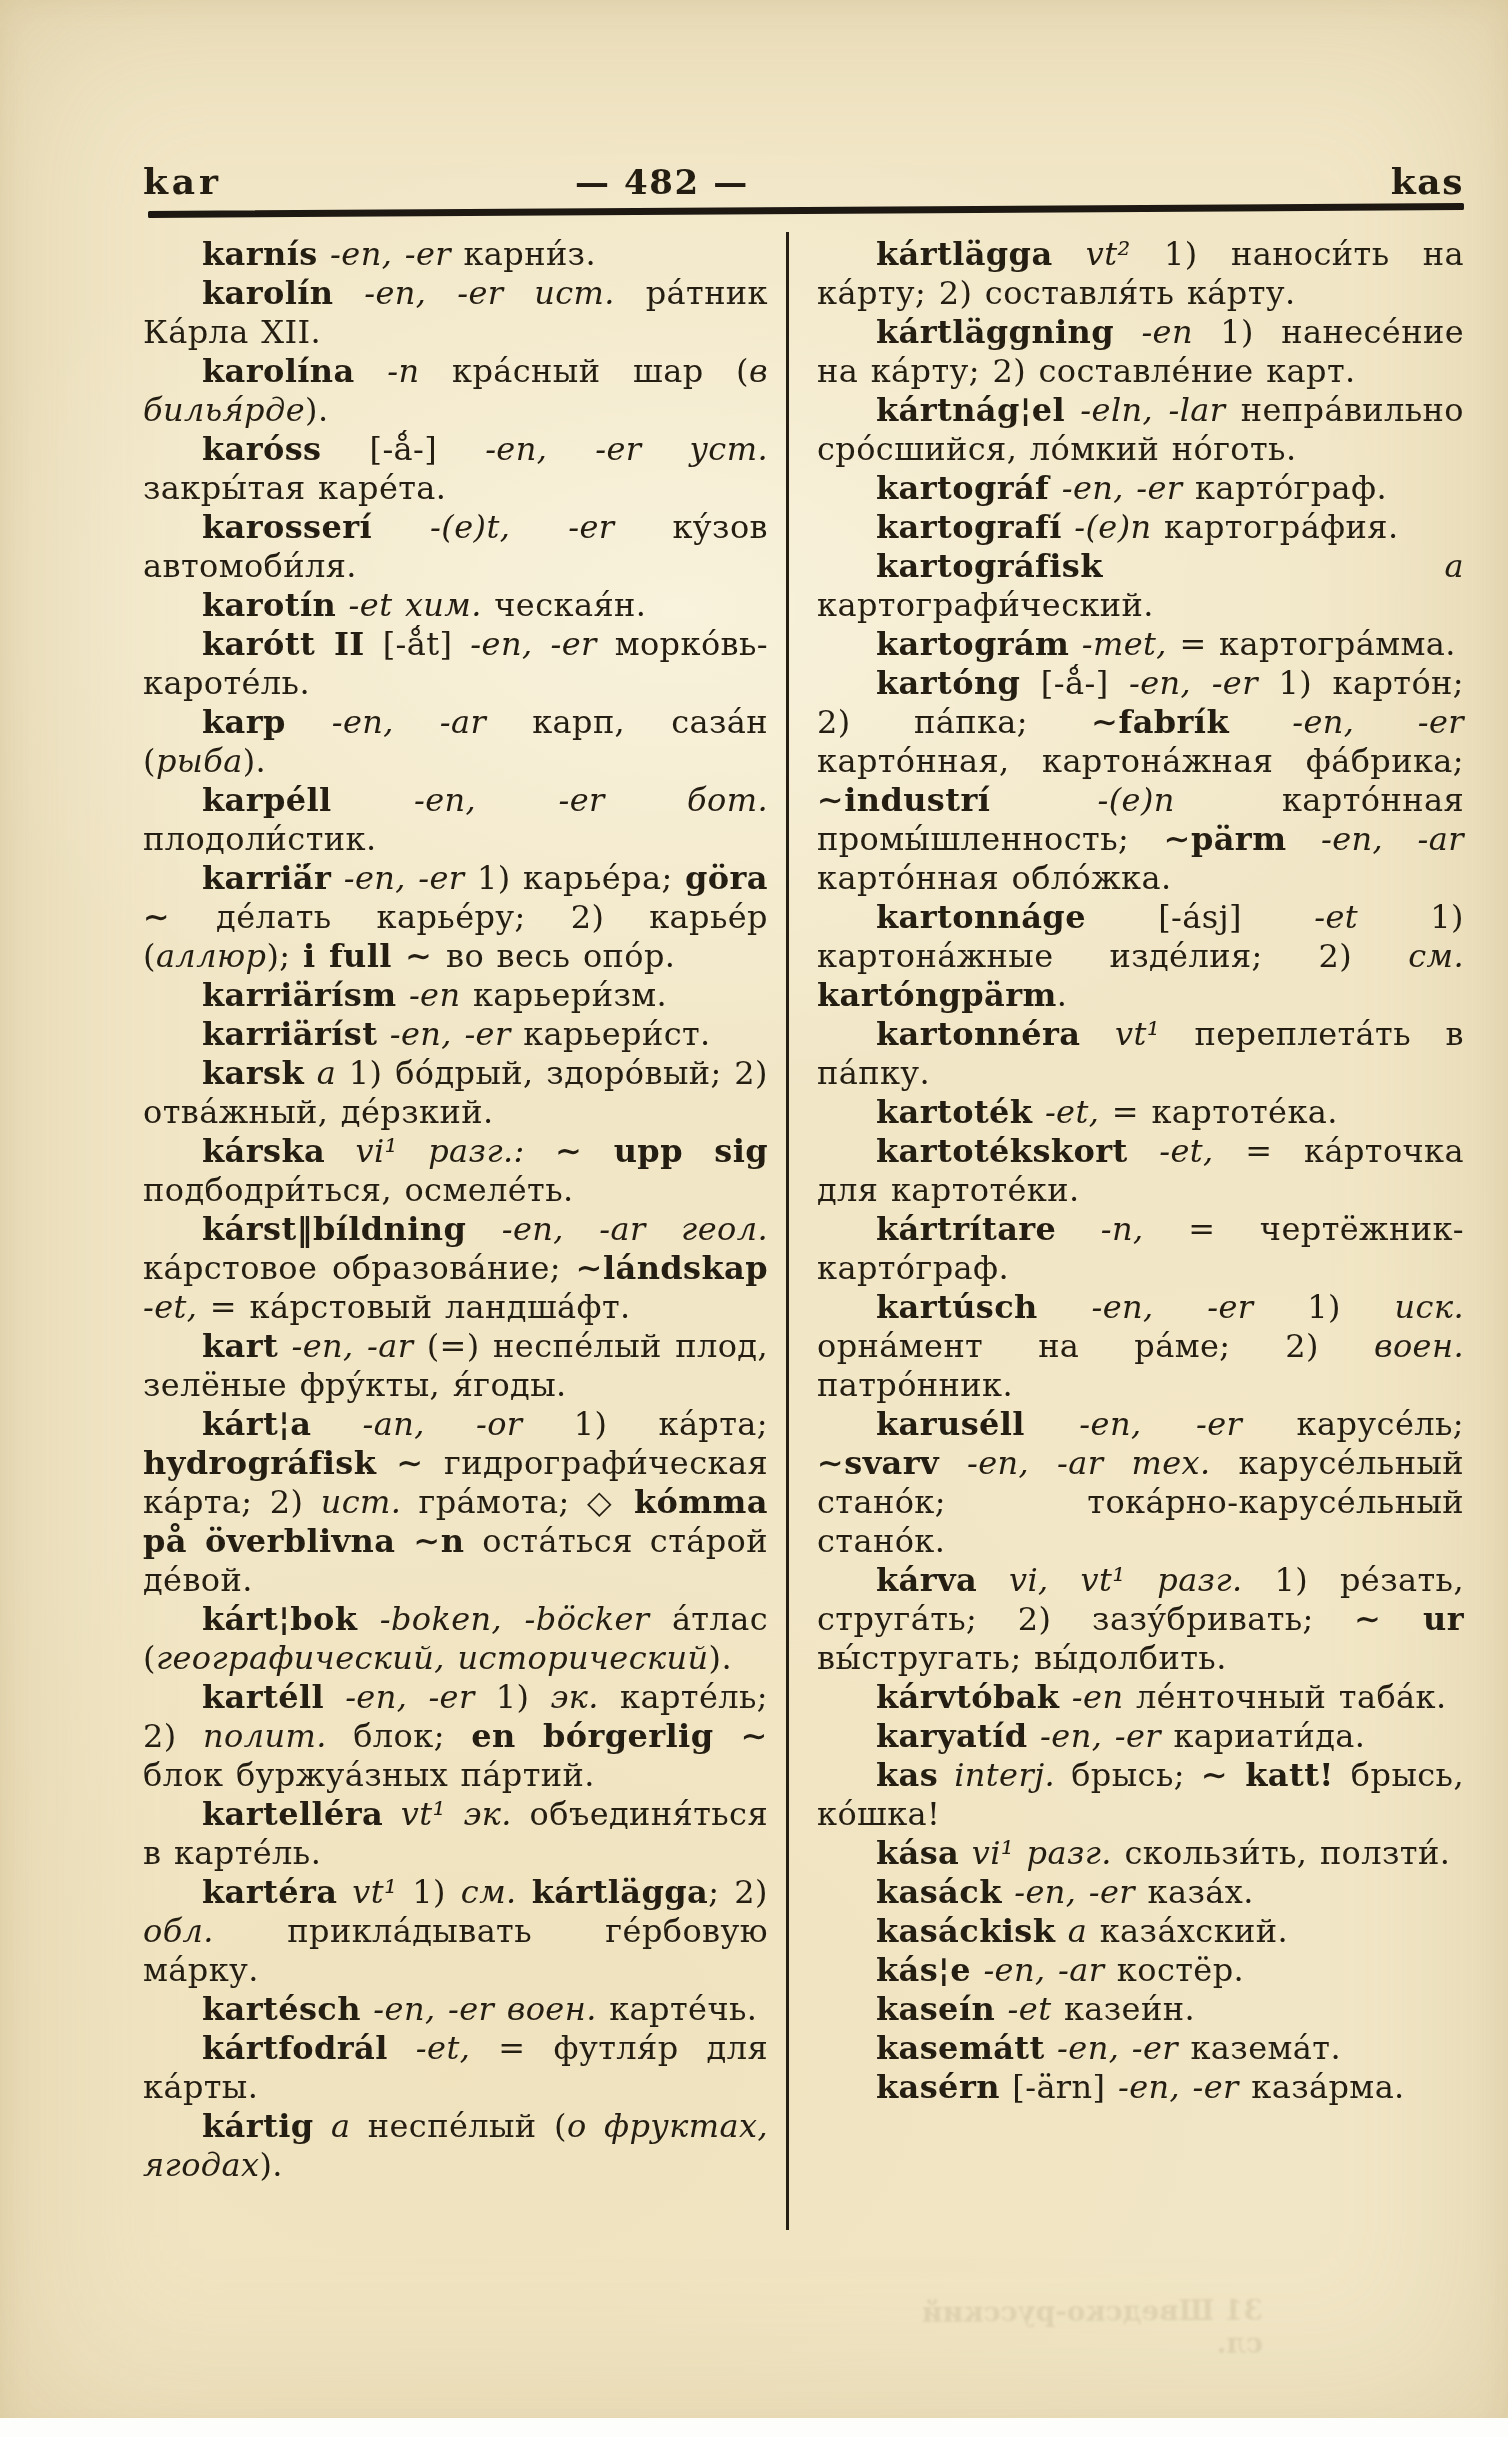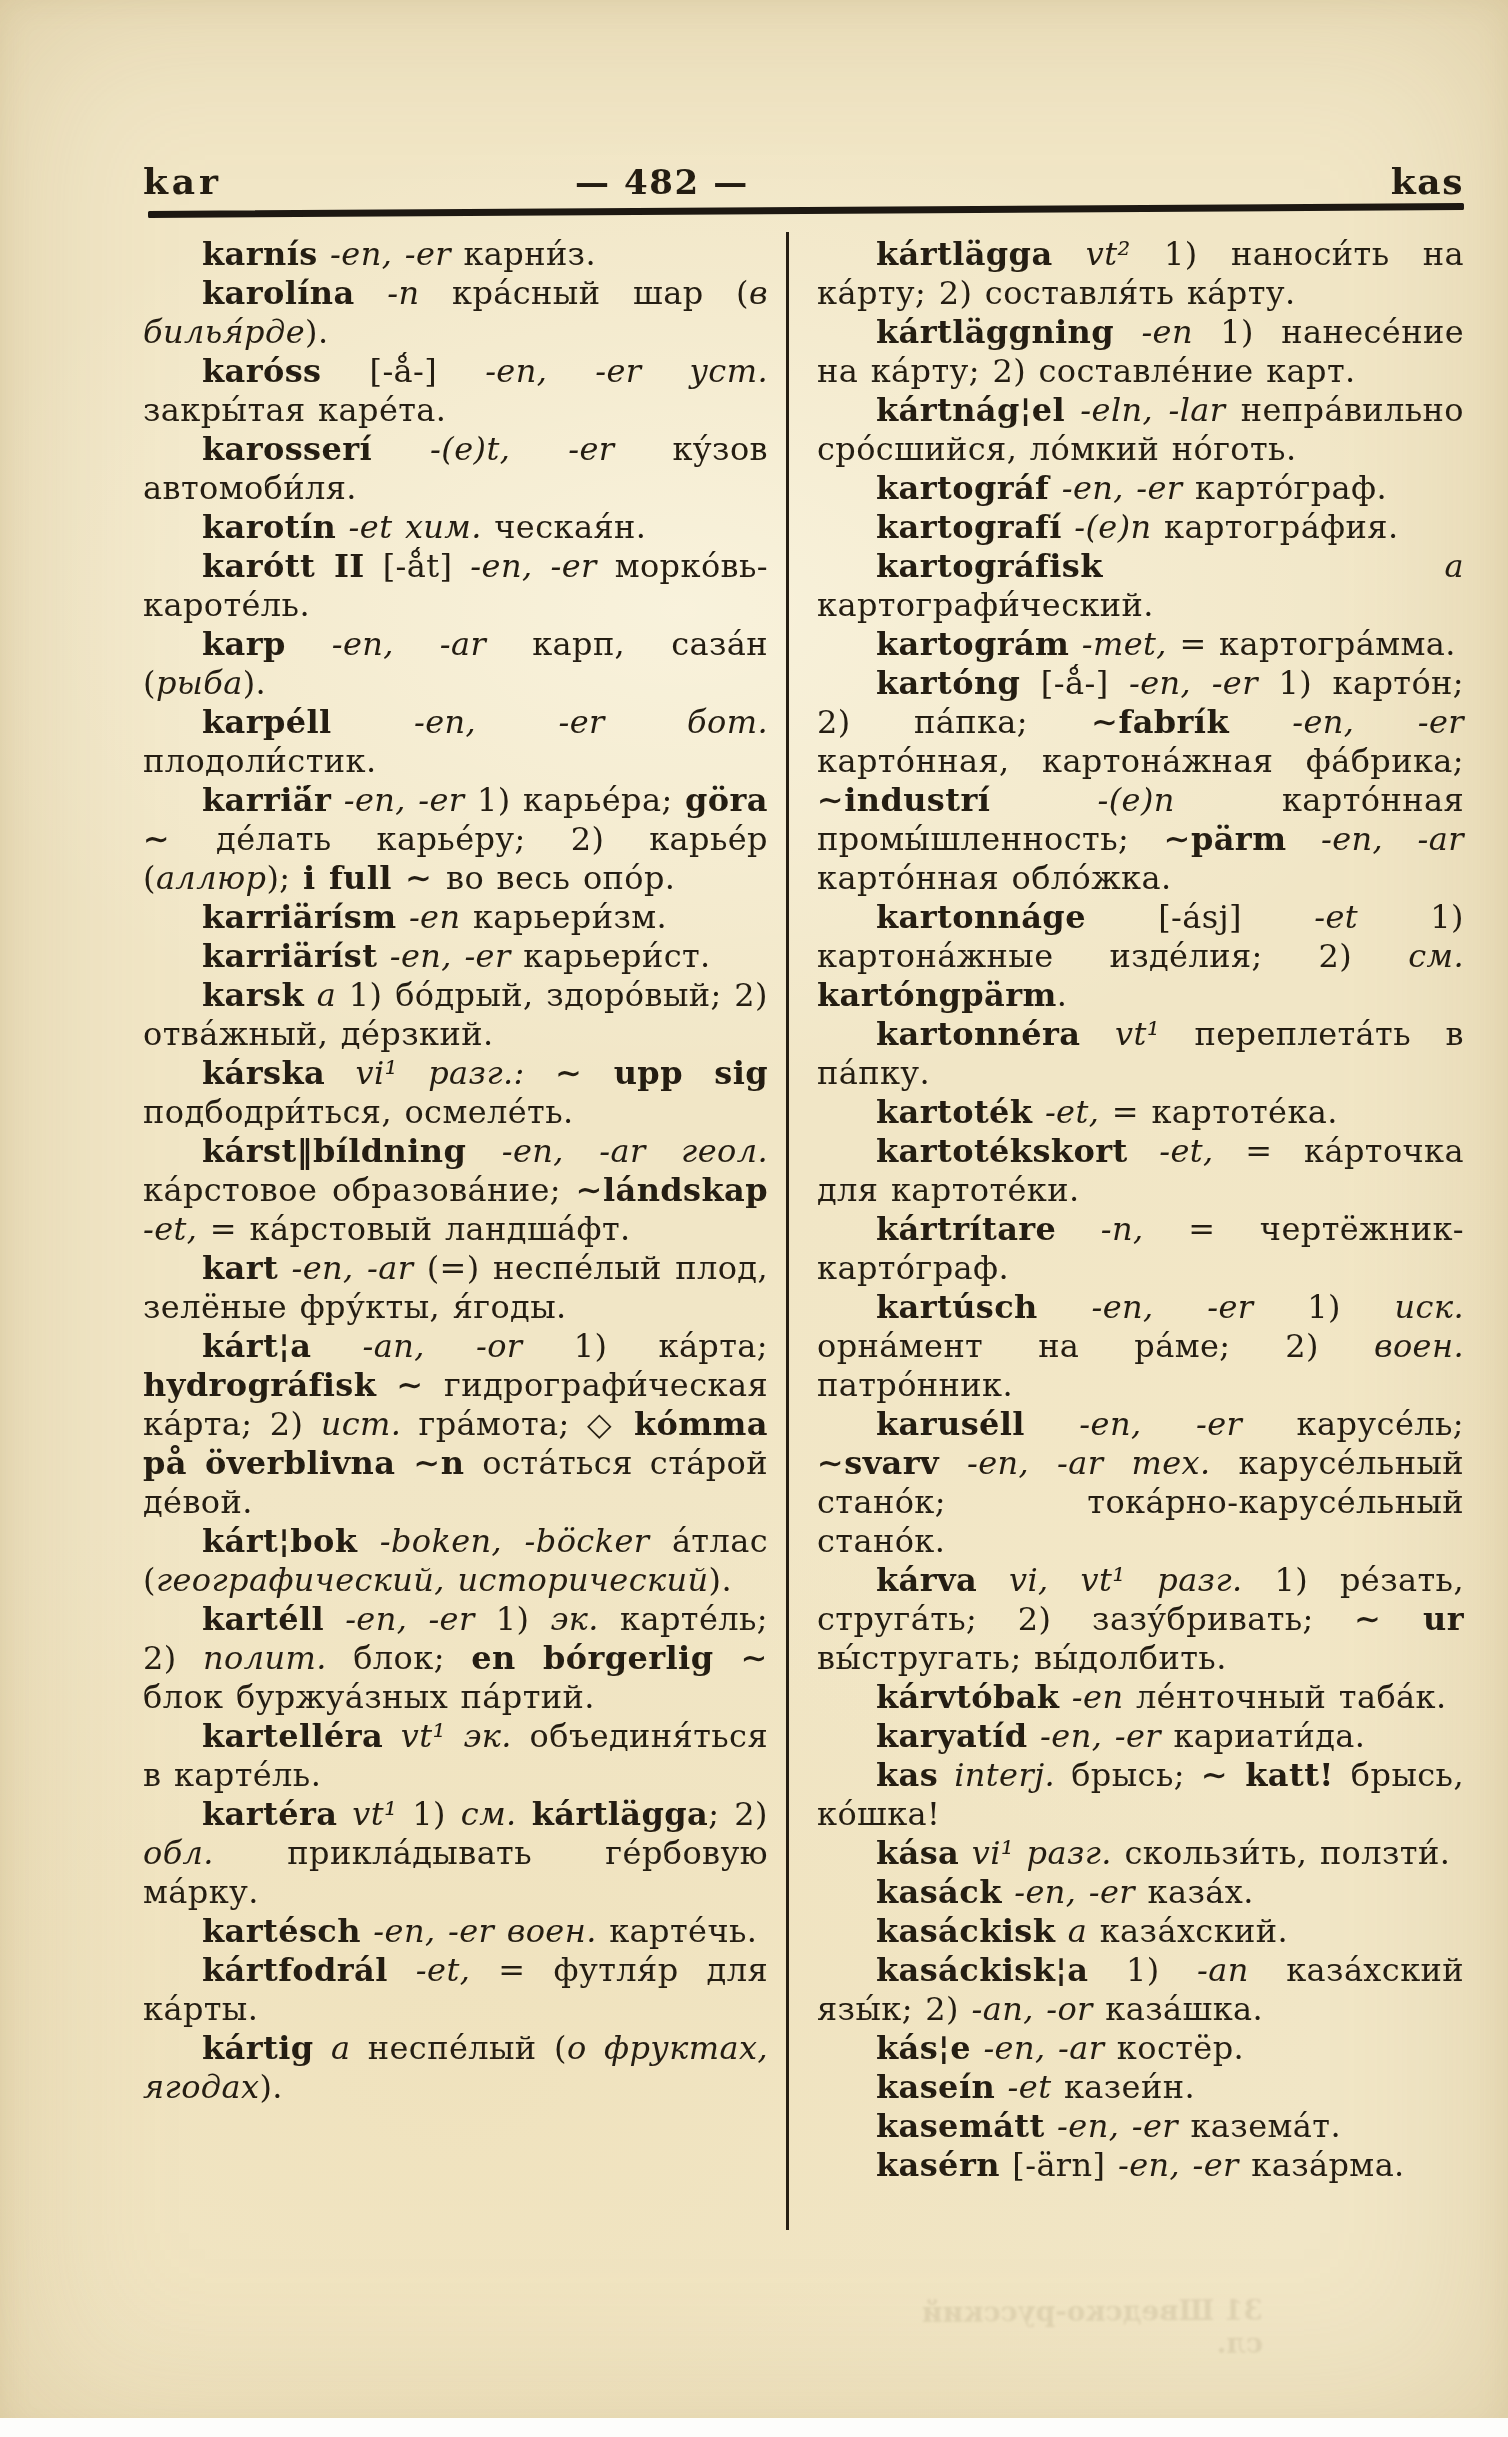--- a/index.html
+++ b/index.html
@@ -61,20 +61,21 @@
     <span class="page-number">— 482 —</span>
     <span class="guide-right">kas</span>
   </div>
 
   <div class="header-rule"></div>
 
   <div class="column-divider"></div>
 
   <div class="col col-left">
       <p class="entry"><span class="hw">karnís</span><span class="gram"> -en, -er </span><span class="txt">карни́з.</span></p>
+      <p class="entry"><span class="hw">karolín</span><span class="gram"> -en, -er ист. </span><span class="txt">ра́тник Ка́рла XII.</span></p>
       <p class="entry"><span class="hw">karolína</span><span class="gram"> -n </span><span class="txt">кра́сный шар (</span><span class="gram">в билья́рде</span><span class="txt">).</span></p>
       <p class="entry"><span class="hw">karóss</span><span class="txt"> [-ǻ-] </span><span class="gram">-en, -er уст. </span><span class="txt">закры́тая каре́та.</span></p>
       <p class="entry"><span class="hw">karosserí</span><span class="gram"> -(e)t, -er </span><span class="txt">ку́зов автомоби́ля.</span></p>
       <p class="entry"><span class="hw">karotín</span><span class="gram"> -et хим. </span><span class="txt">ческая́н.</span></p>
       <p class="entry"><span class="hw">karótt II</span><span class="txt"> [-ǻt] </span><span class="gram">-en, -er </span><span class="txt">морко́вь-кароте́ль.</span></p>
       <p class="entry"><span class="hw">karp</span><span class="gram"> -en, -ar </span><span class="txt">карп, саза́н (</span><span class="gram">рыба</span><span class="txt">).</span></p>
       <p class="entry"><span class="hw">karpéll</span><span class="gram"> -en, -er бот. </span><span class="txt">плодоли́стик.</span></p>
       <p class="entry"><span class="hw">karriä́r</span><span class="gram"> -en, -er </span><span class="txt">1) карье́ра; </span><span class="sw">göra ∼ </span><span class="txt">де́лать карье́ру; 2) карье́р (</span><span class="gram">аллюр</span><span class="txt">); </span><span class="sw">i full ∼ </span><span class="txt">во весь опо́р.</span></p>
       <p class="entry"><span class="hw">karriärísm</span><span class="gram"> -en </span><span class="txt">карьери́зм.</span></p>
       <p class="entry"><span class="hw">karriäríst</span><span class="gram"> -en, -er </span><span class="txt">карьери́ст.</span></p>
@@ -107,21 +108,20 @@
       <p class="entry"><span class="hw">kártrítare</span><span class="gram"> -n, </span><span class="txt">= чертёжник-карто́граф.</span></p>
       <p class="entry"><span class="hw">kartúsch</span><span class="gram"> -en, -er </span><span class="txt">1) </span><span class="gram">иск. </span><span class="txt">орна́мент на ра́ме; 2) </span><span class="gram">воен. </span><span class="txt">патро́нник.</span></p>
       <p class="entry"><span class="hw">karuséll</span><span class="gram"> -en, -er </span><span class="txt">карусе́ль; </span><span class="sw">∼svarv</span><span class="gram"> -en, -ar тех. </span><span class="txt">карусе́льный стано́к; тока́рно-карусе́льный стано́к.</span></p>
       <p class="entry"><span class="hw">kárva</span><span class="gram"> vi, vt¹ разг. </span><span class="txt">1) ре́зать, струга́ть; 2) зазу́бривать; </span><span class="sw">∼ ur </span><span class="txt">вы́стругать; вы́долбить.</span></p>
       <p class="entry"><span class="hw">kárvtóbak</span><span class="gram"> -en </span><span class="txt">ле́нточный таба́к.</span></p>
       <p class="entry"><span class="hw">karyatíd</span><span class="gram"> -en, -er </span><span class="txt">кариати́да.</span></p>
       <p class="entry"><span class="hw">kas</span><span class="gram"> interj. </span><span class="txt">брысь; </span><span class="sw">∼ katt! </span><span class="txt">брысь, ко́шка!</span></p>
       <p class="entry"><span class="hw">kása</span><span class="gram"> vi¹ разг. </span><span class="txt">скользи́ть, ползти́.</span></p>
       <p class="entry"><span class="hw">kasáck</span><span class="gram"> -en, -er </span><span class="txt">каза́х.</span></p>
       <p class="entry"><span class="hw">kasáckisk</span><span class="gram"> a </span><span class="txt">каза́хский.</span></p>
-      <p class="entry"><span class="hw">kasáckisk¦a</span><span class="txt"> 1) </span><span class="gram">-an </span><span class="txt">каза́хский язы́к; 2) </span><span class="gram">-an, -or </span><span class="txt">каза́шка.</span></p>
       <p class="entry"><span class="hw">kás¦e</span><span class="gram"> -en, -ar </span><span class="txt">костёр.</span></p>
       <p class="entry"><span class="hw">kaseín</span><span class="gram"> -et </span><span class="txt">казеи́н.</span></p>
       <p class="entry"><span class="hw">kasemátt</span><span class="gram"> -en, -er </span><span class="txt">казема́т.</span></p>
       <p class="entry"><span class="hw">kasérn</span><span class="txt"> [-ärn] </span><span class="gram">-en, -er </span><span class="txt">каза́рма.</span></p>
     </div>
 
   <div class="ghost">31 Шведско-русский сл.</div>
 
   <div class="scan-edge-bottom"></div>
 </div>

